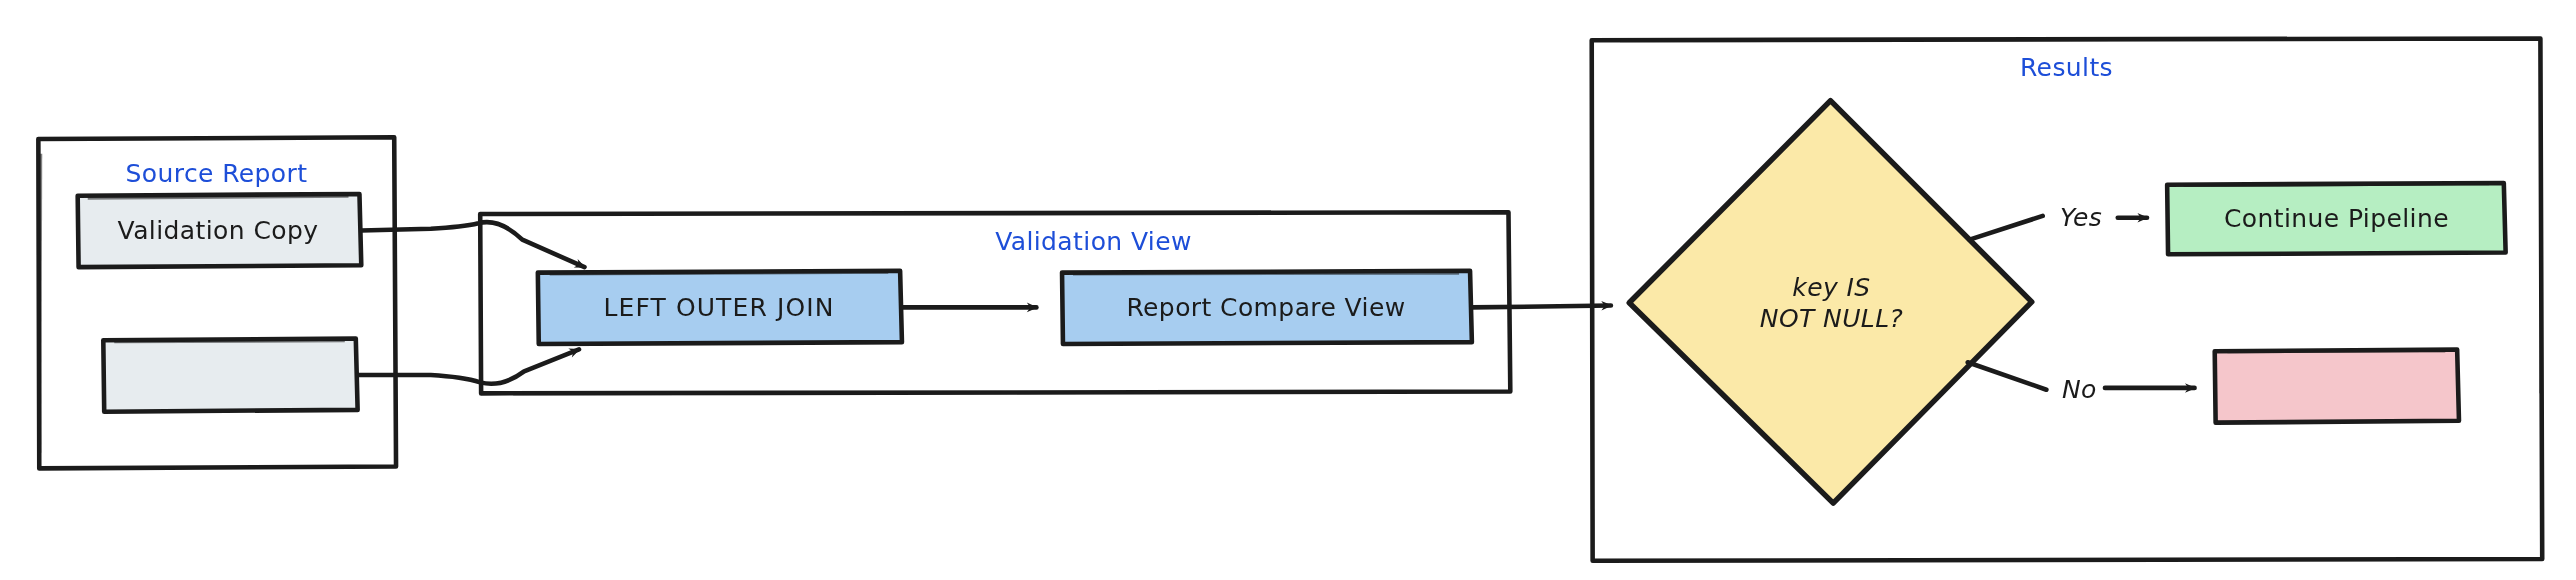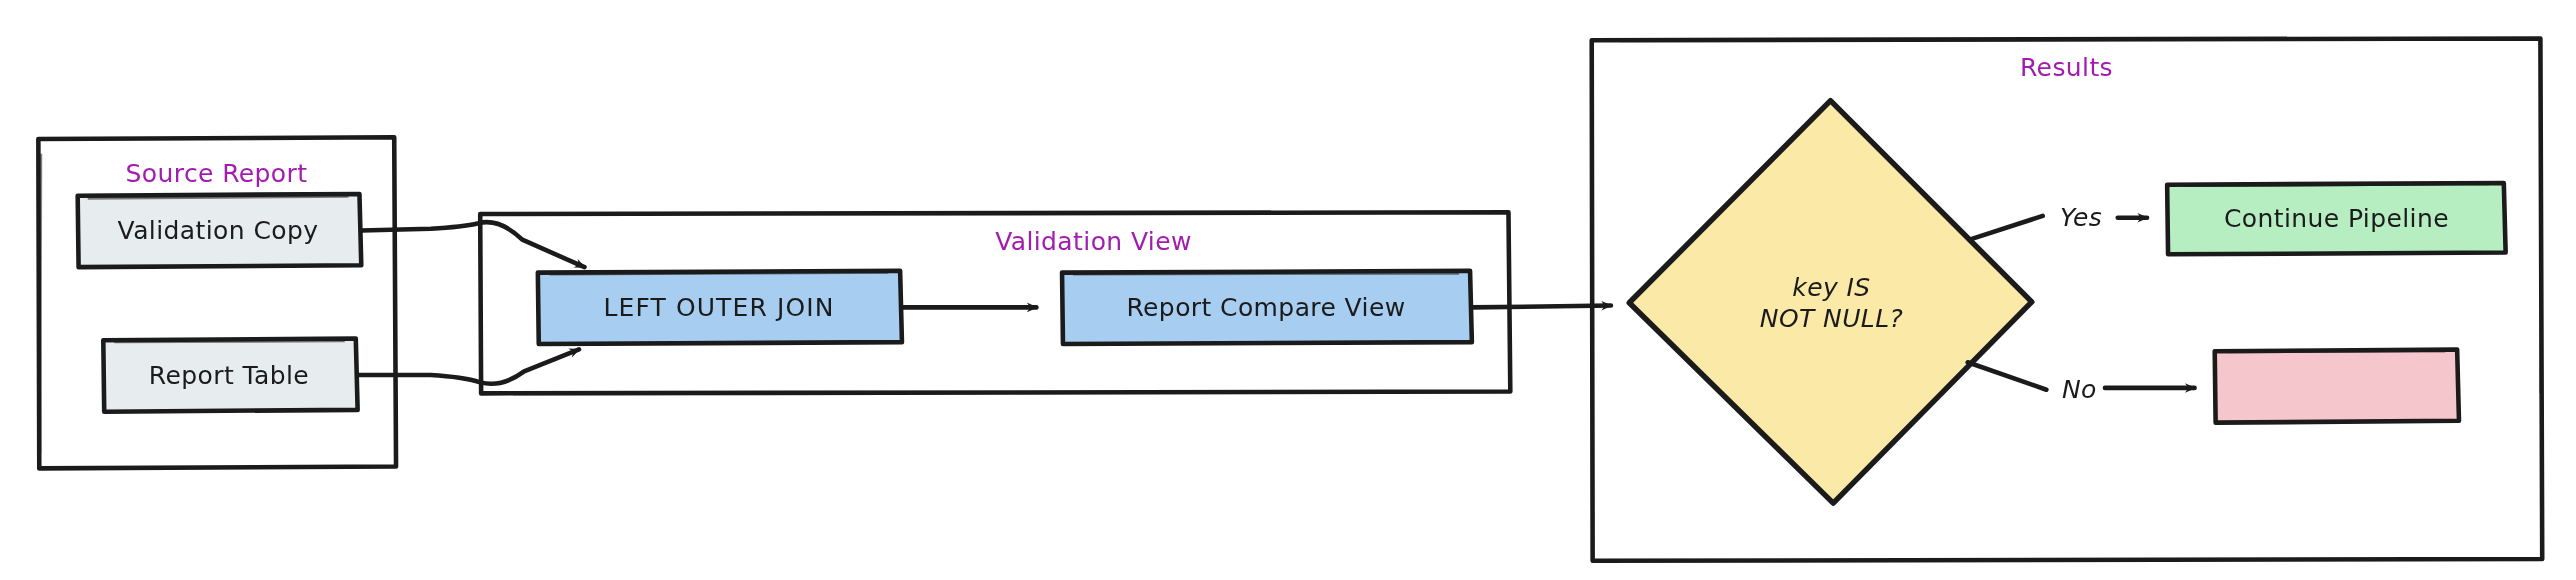--- a/index.html
+++ b/index.html
@@ -31,21 +31,21 @@
     color: #1b1b1b;
     font-family: "DejaVu Sans", sans-serif;
     font-size: 25px;
     letter-spacing: 0.4px;
     white-space: pre;
     pointer-events: none;
     line-height: 1.25;
   }
   .group-title {
     position: absolute;
-    color: #a21caf;
+    color: #1d4ed8;
     font-family: "DejaVu Sans", sans-serif;
     font-size: 25px;
     letter-spacing: 0.4px;
     text-align: center;
     white-space: nowrap;
   }
   .edge-label {
     position: absolute;
     color: #1b1b1b;
     font-family: "DejaVu Sans", sans-serif;
@@ -149,21 +149,20 @@
   </svg>
 
   <div class="group-title" style="left:37px; top:159px; width:359px;">Source Report</div>
 
   <div class="group-title" style="left:478px; top:227px; width:1231px;">Validation View</div>
 
   <div class="group-title" style="left:1590px; top:53px; width:953px;">Results</div>
 
   <div class="node-label" style="left:75px; top:194px; width:286px; height:73px;">Validation Copy</div>
 
-  <div class="node-label" style="left:101px; top:339px; width:256px; height:73px;">Report Table</div>
 
   <div class="node-label" style="left:536px; top:271px; width:366px; height:73px; letter-spacing:1.1px;">LEFT OUTER JOIN</div>
 
   <div class="node-label" style="left:1060px; top:271px; width:412px; height:73px;">Report Compare View</div>
 
   <div class="node-label" style="left:1694px; top:261px; width:275px; height:84px; font-style:italic;">key IS
 NOT NULL?</div>
 
   <div class="node-label" style="left:2166px; top:183px; width:341px; height:71px;">Continue Pipeline</div>
 

